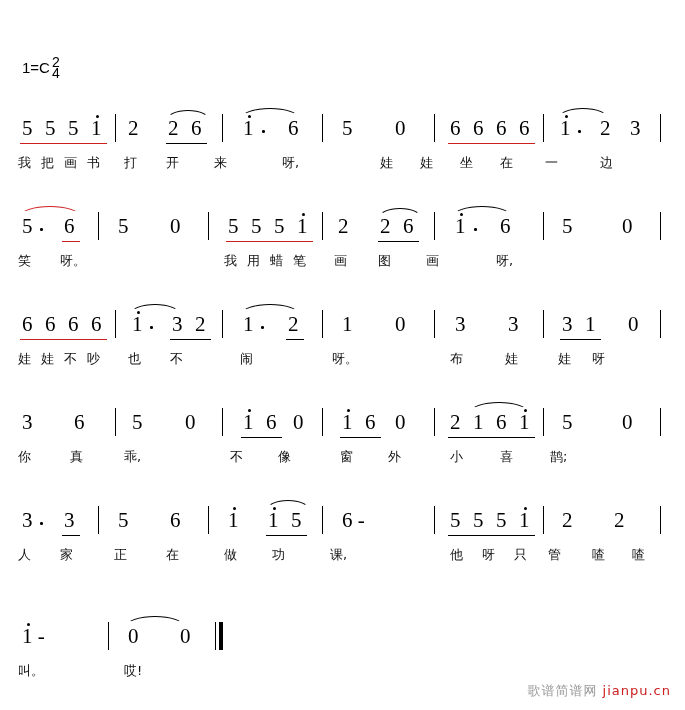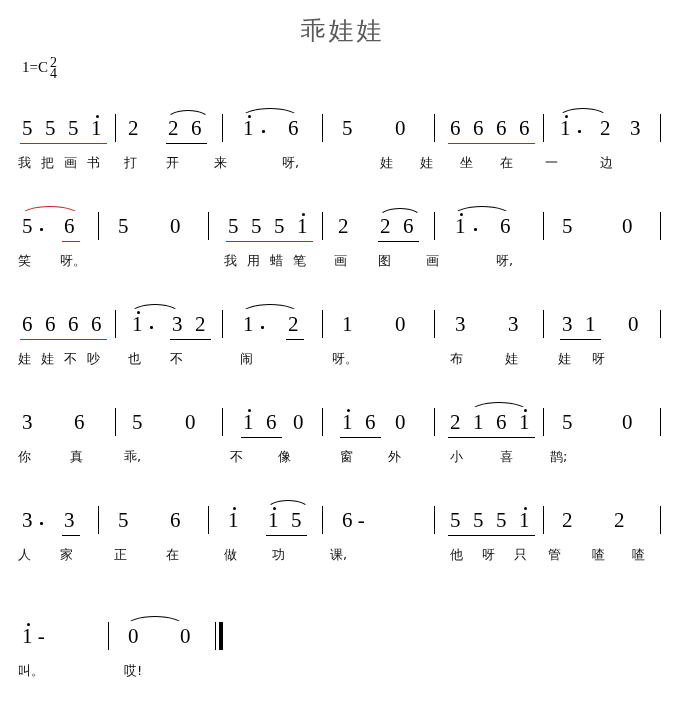--- a/index.html
+++ b/index.html
@@ -18,21 +18,21 @@
     position:absolute;top:14px;left:0;width:685px;
     text-align:center;
     font-family:"DejaVu Sans", sans-serif;
     font-size:25px;
     letter-spacing:3px;
     color:#5a5a5a;
   }
   .keysig{
     position:absolute;left:22px;top:58px;
     font-size:15px;
-    font-family:Liberation Serif, serif;
+    font-family:Liberation Sans, sans-serif;
   }
   .keysig .frac{
     display:inline-block;
     vertical-align:middle;
     text-align:center;
     line-height:11px;
     font-size:14px;
     position:relative;
     top:-1px;
     margin-left:2px;
@@ -107,21 +107,20 @@
     color:#9a9a9a;
     letter-spacing:1px;
   }
   .watermark .dotcn{color:#cc2020;}
 </style>
 </head>
 <body>
 
 <div class="sheet">
 
-  <div class="title">乖娃娃</div>
 
   <div class="keysig">
     <span>1=C</span><span class="frac"><span class="num">2</span><span class="den">4</span></span>
   </div>
 
 
   <div class="row" style="top:110px;">
     <div class="notes">
       <span class="note" style="left:22px;">5</span>
       <span class="note" style="left:45px;">5</span>
@@ -407,14 +406,18 @@
         <i style="left:0px;width:1px;"></i>
         <i style="left:4px;width:3.5px;"></i>
       </div>
     </div>
     <div class="lyrics">
       <span class="lyr" style="left:18px;">叫。</span>
       <span class="lyr" style="left:124px;">哎!</span>
     </div>
   </div>
 
+  <div class="watermark">
+    <span>歌谱简谱网</span>
+    <span class="dotcn">jianpu.cn</span>
+  </div>
 
 </div>
 
 </body></html>

